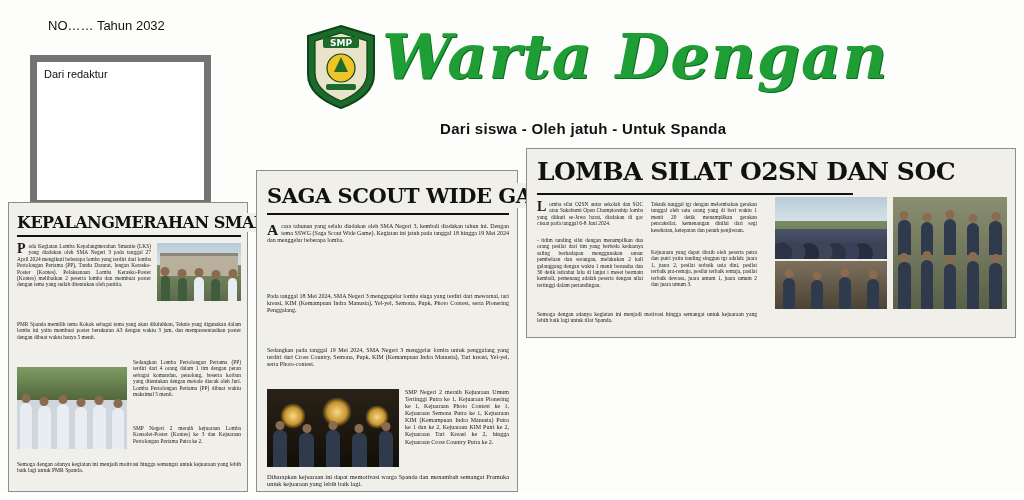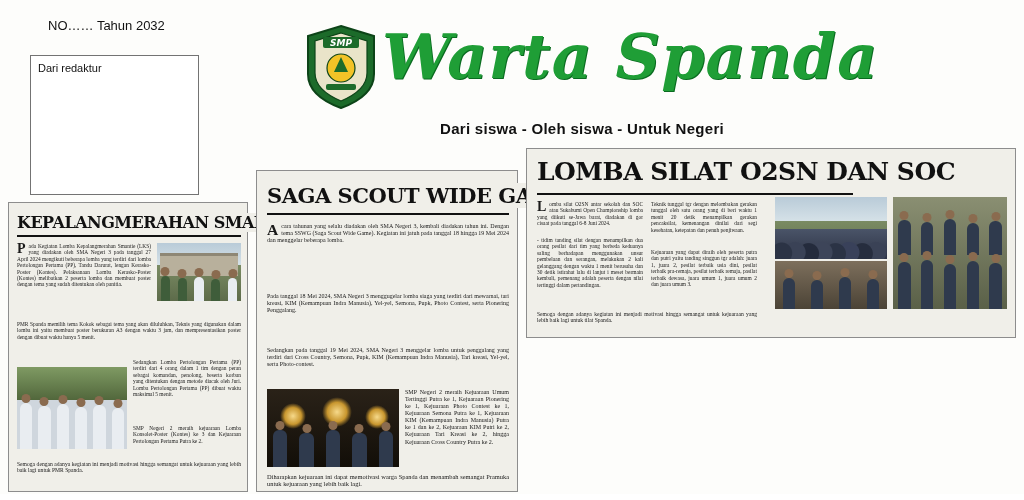--- a/index.html
+++ b/index.html
@@ -15,33 +15,33 @@
     background:#fdfdfb;
   }
   
   .issue-no{
     position:absolute;left:48px;top:18px;
     font-family:"Liberation Sans", sans-serif;
     font-size:13px;color:#111;
   }
   .redaktur-box{
     position:absolute;left:30px;top:55px;width:167px;height:138px;
-    border:1px solid #737373;background:#fff;
+    border:7px solid #737373;background:#fff;
   }
   .redaktur-box .lbl{
     position:absolute;left:7px;top:6px;
     font-family:"Liberation Sans", sans-serif;
     font-size:11px;color:#111;
   }
   
   .masthead{
     position:absolute;left:300px;top:18px;width:560px;height:110px;
   }
   .logo{
-    position:absolute;left:4px;top:6px;width:74px;height:86px;font-style:italic;
+    position:absolute;left:4px;top:6px;width:74px;height:86px;
   }
   .logo svg{display:block;}
   .warta{
     position:absolute;left:82px;top:2px;
     font-family:"DejaVu Serif", serif;
     font-style:italic;
     font-weight:bold;
     font-size:62px;
     color:#1f9e36;
     letter-spacing:1px;
@@ -150,23 +150,23 @@
       <svg width="74" height="86" viewBox="0 0 74 86">
         <path d="M37 2 L70 12 L70 50 Q70 72 37 84 Q4 72 4 50 L4 12 Z" fill="#1c6b2a" stroke="#0d4418" stroke-width="2"></path>
         <path d="M37 9 L63 17 L63 49 Q63 66 37 77 Q11 66 11 49 L11 17 Z" fill="#e9e4c9" stroke="#0d4418" stroke-width="1.2"></path>
         <rect x="19" y="13" width="36" height="11" rx="2" fill="#1c6b2a"></rect>
         <text x="37" y="22" font-family="DejaVu Sans, sans-serif" font-size="9" font-weight="bold" fill="#ffffff" text-anchor="middle">SMP</text>
         <circle cx="37" cy="44" r="14" fill="#f2c327" stroke="#0d4418" stroke-width="1.2"></circle>
         <path d="M30 48 L37 33 L44 48 Z" fill="#1c6b2a"></path>
         <rect x="22" y="60" width="30" height="6" rx="2" fill="#1c6b2a"></rect>
       </svg>
     </div>
-    <div class="warta">Warta Spanda</div>
-  </div>
-  <div class="tagline">Dari siswa  -  Oleh siswa  -  Untuk Negeri</div>
+    <div class="warta">Warta Dengan</div>
+  </div>
+  <div class="tagline">Dari siswa  -  Oleh jatuh  -  Untuk Spanda</div>
 
   <div class="article" style="left:8px;top:202px;width:240px;height:290px;">
     <div class="headline" style="position:absolute;left:8px;top:10px;font-size:16px;">KEPALANGMERAHAN SMANTIE</div>
     <div class="rule" style="position:absolute;left:8px;top:32px;width:224px;"></div>
 
     <div class="body-text dropcap" style="position:absolute;left:8px;top:40px;width:134px;font-size:5.4px;">Pada Kegiatan Lomba Kepalangmerahan Smantie (LKS) yang diadakan oleh SMA Negeri 3 pada tanggal 27 April 2024 mengikuti beberapa lomba yang terdiri dari lomba Pertolongan Pertama (PP), Tandu Darurat, lengan Kerasko-Poster (Kontes). Pelaksanaan Lomba Kerasko-Poster (Kontes) melibatkan 2 peserta lomba dan membuat poster dengan tema yang sudah ditentukan oleh panitia.</div>
 
     <div class="photo" style="left:148px;top:40px;width:84px;height:58px;">
       <div class="ph-sky"></div>
         <div class="ph-ground"></div>

